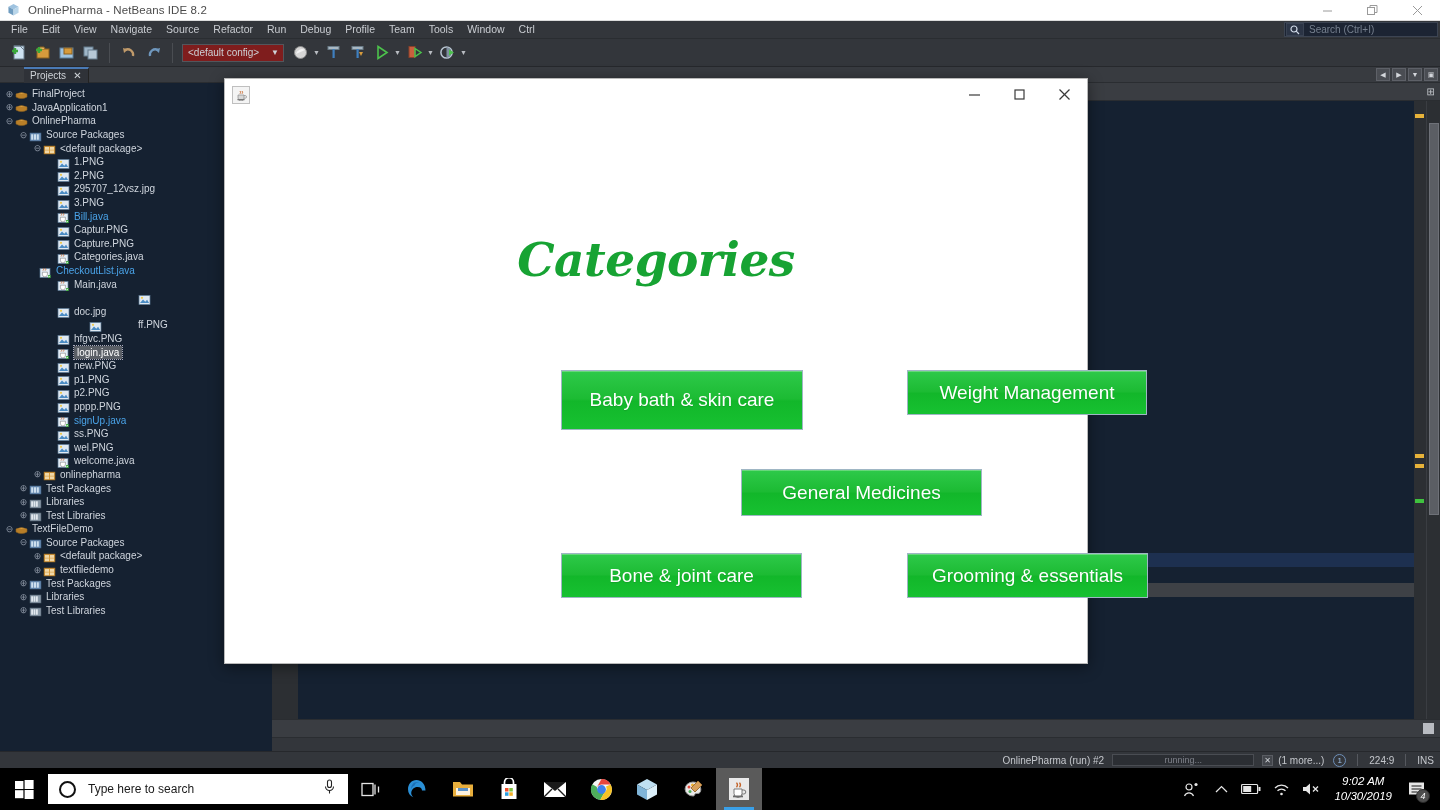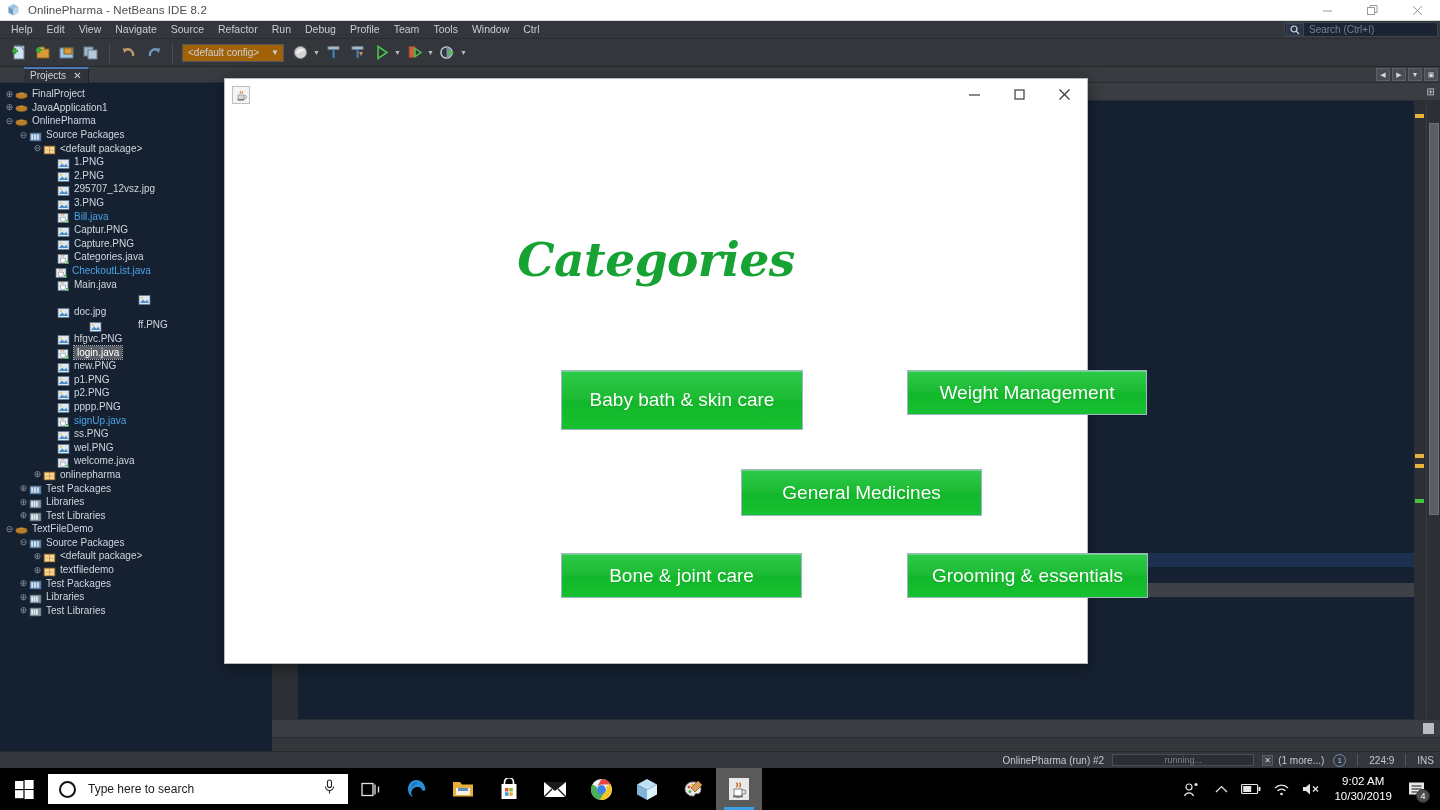--- a/index.html
+++ b/index.html
@@ -69,21 +69,21 @@
   .tb-sep { width:1px; height:20px; background:#4a4d52; margin: 0 7px; flex:none; }
   .tb-btn {
     width: 24px; height: 24px; display:flex; align-items:center; justify-content:center;
     flex: none; position: relative;
   }
   .tb-arrow {
     width:9px; height:24px; display:flex; align-items:center; justify-content:center;
     color:#b9bcc2; font-size:7px; flex:none;
   }
   .config-combo {
-    width: 102px; height: 18px; background:#a16207; border:1px solid #53565c;
+    width: 102px; height: 18px; background:#7f1d1d; border:1px solid #53565c;
     display:flex; align-items:center; margin: 0 4px 0 2px; flex:none;
   }
   .config-combo .lbl { font-size:10px; color:#cdd0d5; padding-left:5px; flex:1; white-space:nowrap;}
   .config-combo .cb-arrow { width:16px; text-align:center; color:#cfd2d7; font-size:8px; }
 
   
   .ide-body { flex: 1; display: flex; min-height: 0; background:#2c2f33; }
 
   
   .proj-pane { width: 272px; display:flex; flex-direction:column; flex:none; background:#14202f;}
@@ -198,21 +198,21 @@
   .tb-search .circ { width:17px;height:17px;border:2px solid #111;border-radius:50%;margin-left:11px;flex:none;}
   .tb-search .ph { font-size:12px; color:#1a1a1a; margin-left:12px; flex:1; }
   .tb-search .mic { margin-right:12px; }
   .tb-icons { display:flex; align-items:center; height:42px; }
   .tb-app {
     width:46px;height:42px;display:flex;align-items:center;justify-content:center;
     position:relative; flex:none;
   }
   .tb-app.active { background:#5a5a5a; }
   .tb-app .underline { position:absolute; bottom:0; left:8px; right:8px; height:3px; background:#3aa0e8;}
-  .tray { margin-left:auto; display:flex; align-items:center; height:44px; padding-right:6px; gap:0;}
+  .tray { margin-left:auto; display:flex; align-items:center; height:44px; padding-right:6px; gap:0;font-style:italic;}
   .tray-ico { width:30px;height:42px;display:flex;align-items:center;justify-content:center;color:#e6e6e6;}
   .tray-clock {
     display:flex; flex-direction:column; align-items:center; justify-content:center;
     color:#ffffff; font-size:11.5px; line-height:15px; padding:0 8px; height:42px;
   }
   .tray-notif { width:34px;height:42px;display:flex;align-items:center;justify-content:center;
                 position:relative; }
   .notif-badge {
     position:absolute; right:4px; bottom:7px; width:14px;height:14px;border-radius:50%;
     background:#4d4d4d; color:#fff; font-size:9px; display:flex;align-items:center;justify-content:center;
@@ -250,21 +250,21 @@
         <div class="win-ctrl">
           <svg width="11" height="11" viewBox="0 0 11 11">
             <line x1="1" y1="1" x2="10" y2="10" stroke="#9a9a9a" stroke-width="1"></line>
             <line x1="10" y1="1" x2="1" y2="10" stroke="#9a9a9a" stroke-width="1"></line>
           </svg>
         </div>
       </div>
     </div>
 
     <div class="menubar">
-      <div class="menu-item">Help</div>
+      <div class="menu-item">File</div>
       <div class="menu-item">Edit</div>
       <div class="menu-item">View</div>
       <div class="menu-item">Navigate</div>
       <div class="menu-item">Source</div>
       <div class="menu-item">Refactor</div>
       <div class="menu-item">Run</div>
       <div class="menu-item">Debug</div>
       <div class="menu-item">Profile</div>
       <div class="menu-item">Team</div>
       <div class="menu-item">Tools</div>
@@ -503,21 +503,21 @@
               <span class="thandle"></span>
               <span class="ticon"><svg width="13" height="12" viewBox="0 0 13 12">
                   <rect x="1" y="1.5" width="10" height="9" fill="#e4eef7" stroke="#5c7a96" stroke-width=".7"></rect>
                   <path d="M4 3.6 q1.4 -1.4 0 -2.4 M6.2 3.6 q1.4 -1.4 0 -2.4" stroke="#c4642a" stroke-width=".8" fill="none"></path>
                   <path d="M3.4 5.2 h5 v2.2 a2.5 2.5 0 0 1 -5 0 z" fill="#ffffff" stroke="#6b6b6b" stroke-width=".5"></path>
                   <path d="M9 8 l2.6 0 l0 3 l-2.6 0 z" fill="#3fae3f"></path>
                   <polygon points="9.6,8.8 11.1,9.6 9.6,10.4" fill="#fff"></polygon>
                 </svg></span>
               <span class="tlabel">Categories.java</span>
             </div>
-            <div class="trow" style="padding-left: 44px;">
+            <div class="trow" style="padding-left: 28px;">
               <span class="thandle"></span>
               <span class="ticon"><svg width="13" height="12" viewBox="0 0 13 12">
                   <rect x="1" y="1.5" width="10" height="9" fill="#e4eef7" stroke="#5c7a96" stroke-width=".7"></rect>
                   <path d="M4 3.6 q1.4 -1.4 0 -2.4 M6.2 3.6 q1.4 -1.4 0 -2.4" stroke="#c4642a" stroke-width=".8" fill="none"></path>
                   <path d="M3.4 5.2 h5 v2.2 a2.5 2.5 0 0 1 -5 0 z" fill="#ffffff" stroke="#6b6b6b" stroke-width=".5"></path>
                   <path d="M9 8 l2.6 0 l0 3 l-2.6 0 z" fill="#3fae3f"></path>
                   <polygon points="9.6,8.8 11.1,9.6 9.6,10.4" fill="#fff"></polygon>
                 </svg></span>
               <span class="tlabel java-link">CheckoutList.java</span>
             </div>

